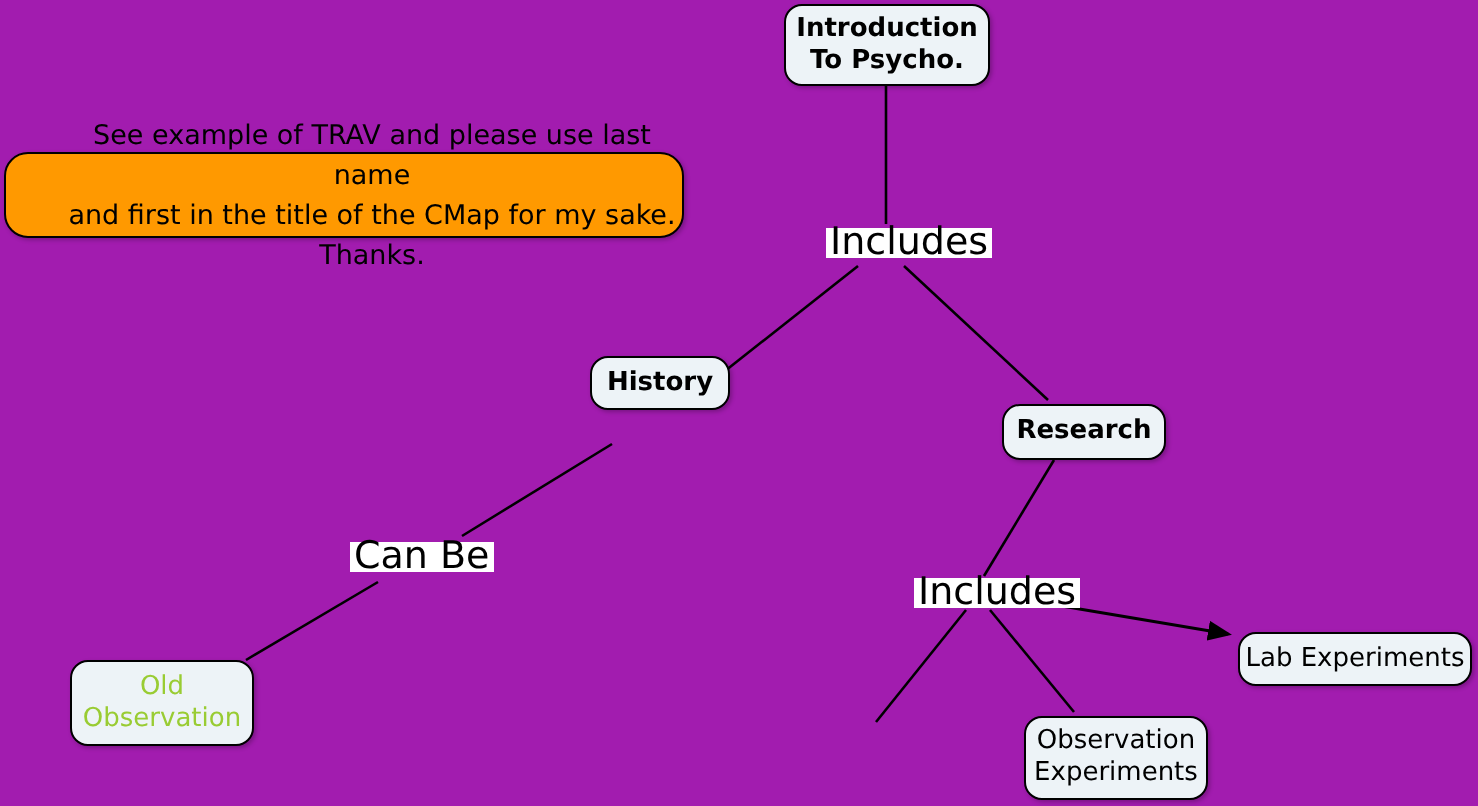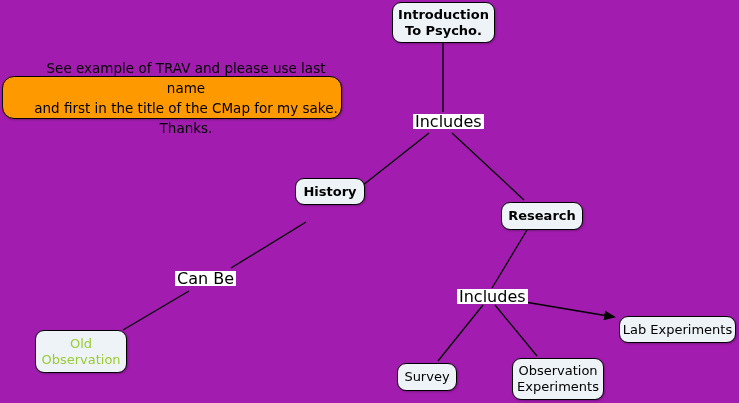--- a/index.html
+++ b/index.html
@@ -42,21 +42,21 @@
   #node-note {
     background: #ff9900;
     border-radius: 12px;
     font-size: 13.5px;
     line-height: 20px;
   }
   .link-phrase {
     position: absolute;
     background: #ffffff;
     color: #000000;
-    font-size: 16px;
+    font-size: 19px;
     line-height: 15px;
     padding: 0 2px;
     white-space: nowrap;
   }
 </style>
 </head>
 <body>
 
 <div id="canvas">
 
@@ -91,21 +91,20 @@
   <div class="node" id="node-note" style="left:2px; top:76px; width:340px; height:43px;padding-left:28px;">See example of TRAV and please use last name
 and first in the title of the CMap for my sake. Thanks.</div>
 
   <div class="node bold" id="node-history" style="left:295px; top:178px; width:70px; height:27px;">History</div>
 
   <div class="node bold" id="node-research" style="left:501px; top:202px; width:82px; height:28px;">Research</div>
 
   <div class="node" id="node-old-perspectives" style="left:35px; top:330px; width:92px; height:43px;">Old
 Observation</div>
 
-  <div class="node" id="node-survey" style="left:397px; top:363px; width:60px; height:28px;">Survey</div>
 
   <div class="node" id="node-lab" style="left:619px; top:316px; width:117px; height:27px;">Lab Experiments</div>
 
   <div class="node" id="node-observation" style="left:512px; top:358px; width:92px; height:42px;">Observation
 Experiments</div>
 
   <div class="link-phrase" style="left:413px; top:114px;">Includes</div>
 
   <div class="link-phrase" style="left:175px; top:271px;">Can Be</div>
 

